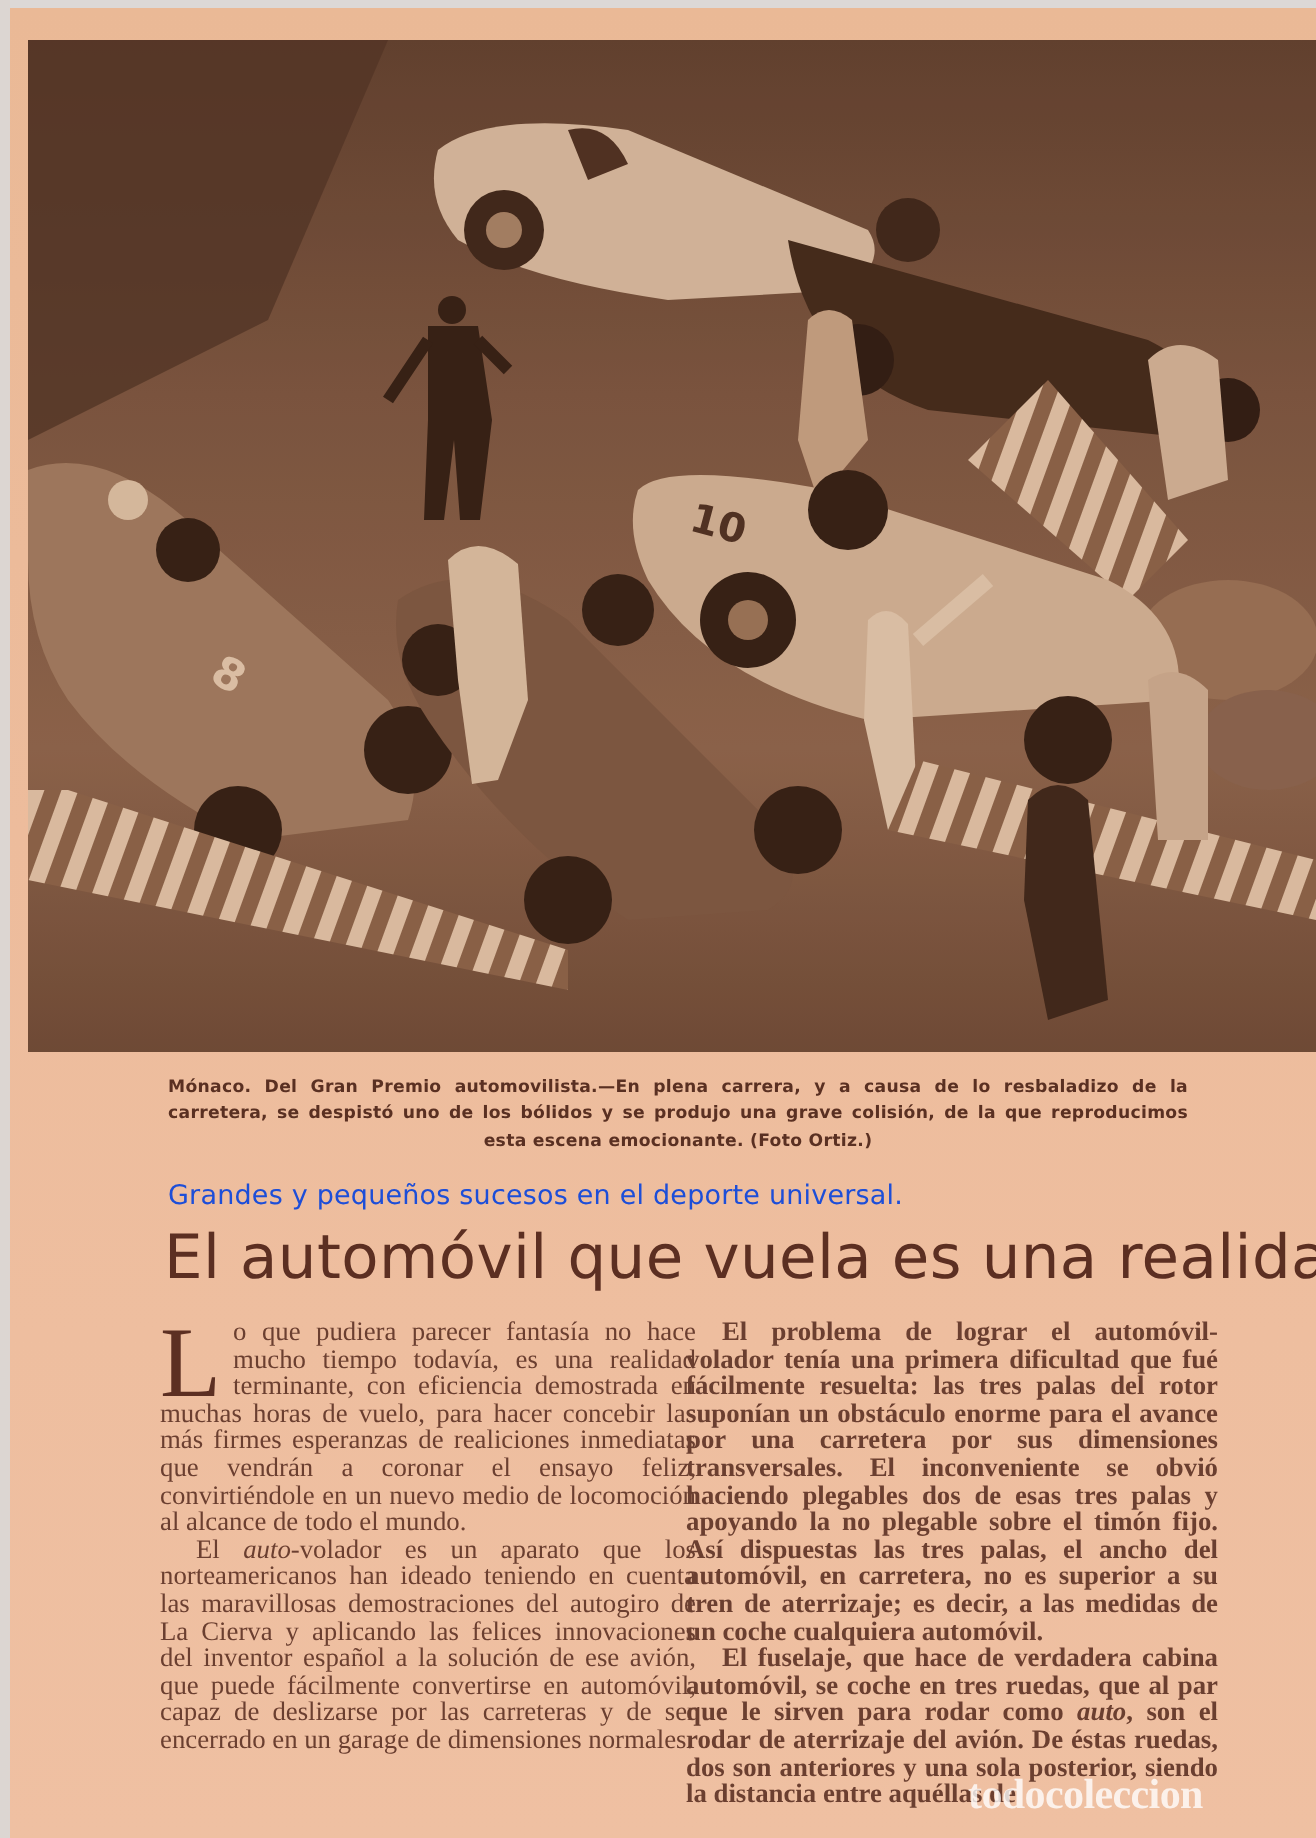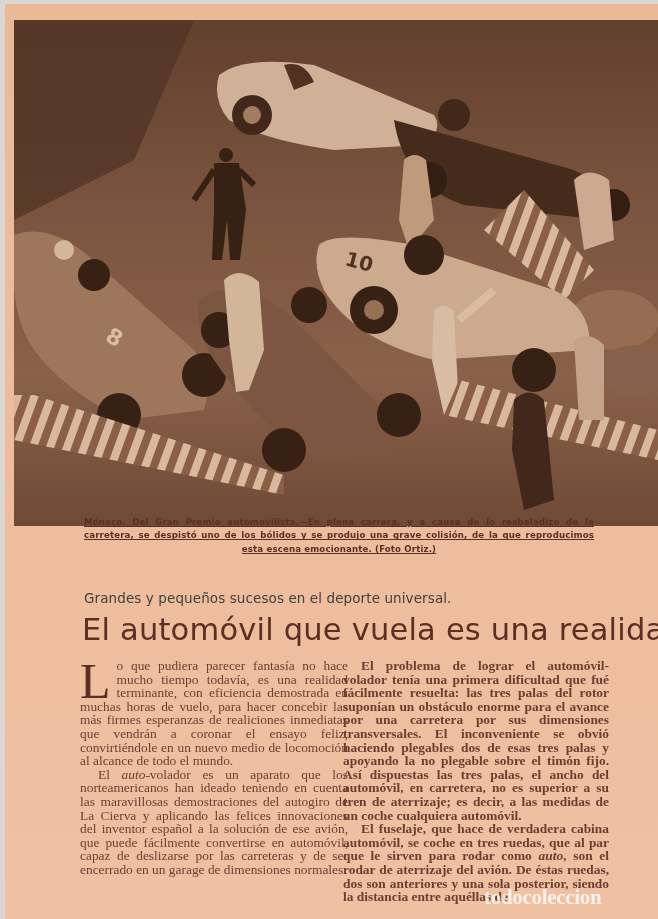--- a/index.html
+++ b/index.html
@@ -14,28 +14,28 @@
   .page {
     position: absolute; left: 5px; top: 4px; width: 653px; height: 915px;
     background: linear-gradient(180deg, #eab996 0%, #edbc9c 45%, #efc0a2 100%);
   }
   .photo {
     position: absolute; left: 14px; top: 20px; width: 644px; height: 506px;
     background: #6e4a35; overflow: hidden;
   }
   .photo svg { display: block; width: 644px; height: 506px; }
   .caption {
-    position: absolute; left: 84px; top: 516px; width: 510px;
+    position: absolute; left: 84px; top: 538px; width: 510px;
     font-family: "DejaVu Sans", sans-serif; font-weight: bold;
     font-size: 8.6px; line-height: 13.4px; color: #5a3022;
-    text-align: justify; text-align-last: center; letter-spacing: 0.15px; text-decoration: underline;
+    text-align: justify; text-align-last: center; letter-spacing: 0.15px;
   }
   .kicker {
     position: absolute; left: 84px; top: 590px; width: 520px;
-    font-family: "DejaVu Sans", sans-serif; font-size: 13.5px; color: #404040;
+    font-family: "DejaVu Sans", sans-serif; font-size: 13.5px; color: #1d4ed8;
     letter-spacing: 0.1px;
   }
   .headline {
     position: absolute; left: 82px; top: 612px; width: 530px;
     font-family: "DejaVu Sans", sans-serif; font-size: 30.5px; color: #5c2f22;
     letter-spacing: 0.2px; font-weight: normal; white-space: nowrap;
   }
   .col {
     position: absolute; top: 659px; width: 268px;
     font-family: "Liberation Serif", serif; font-size: 13.4px; line-height: 13.6px;

